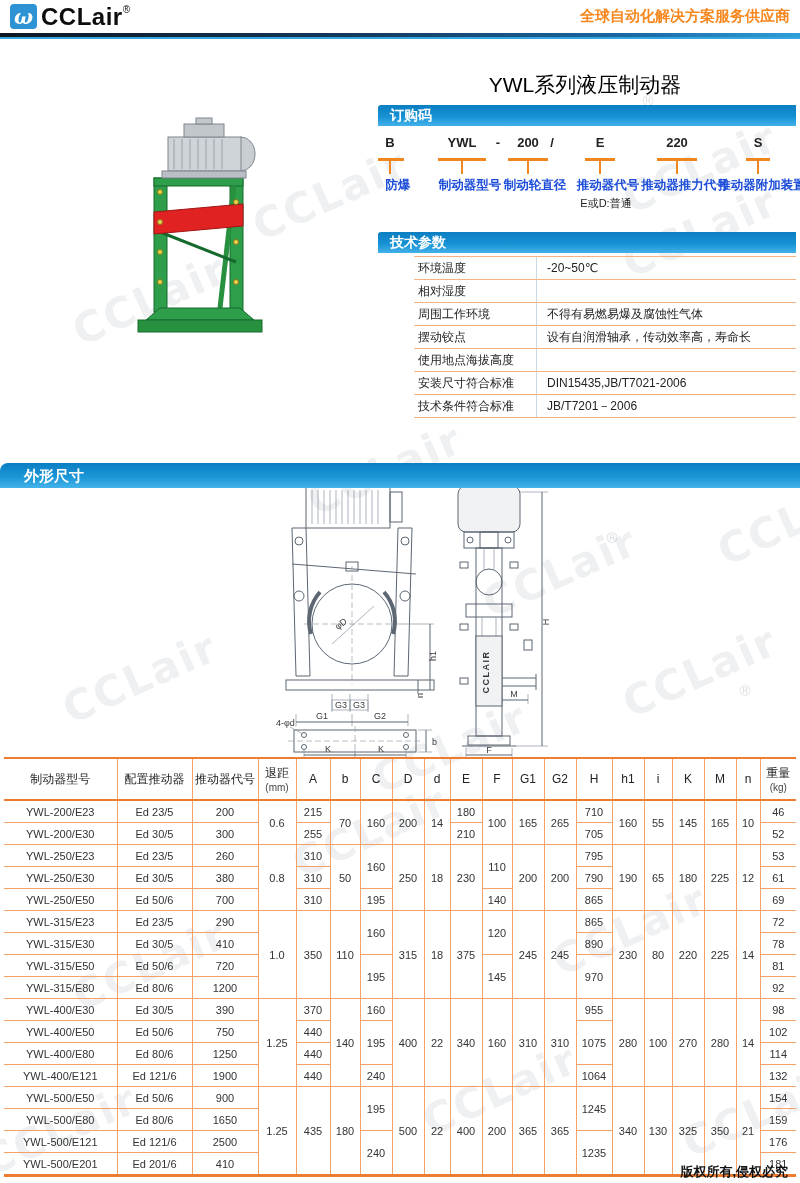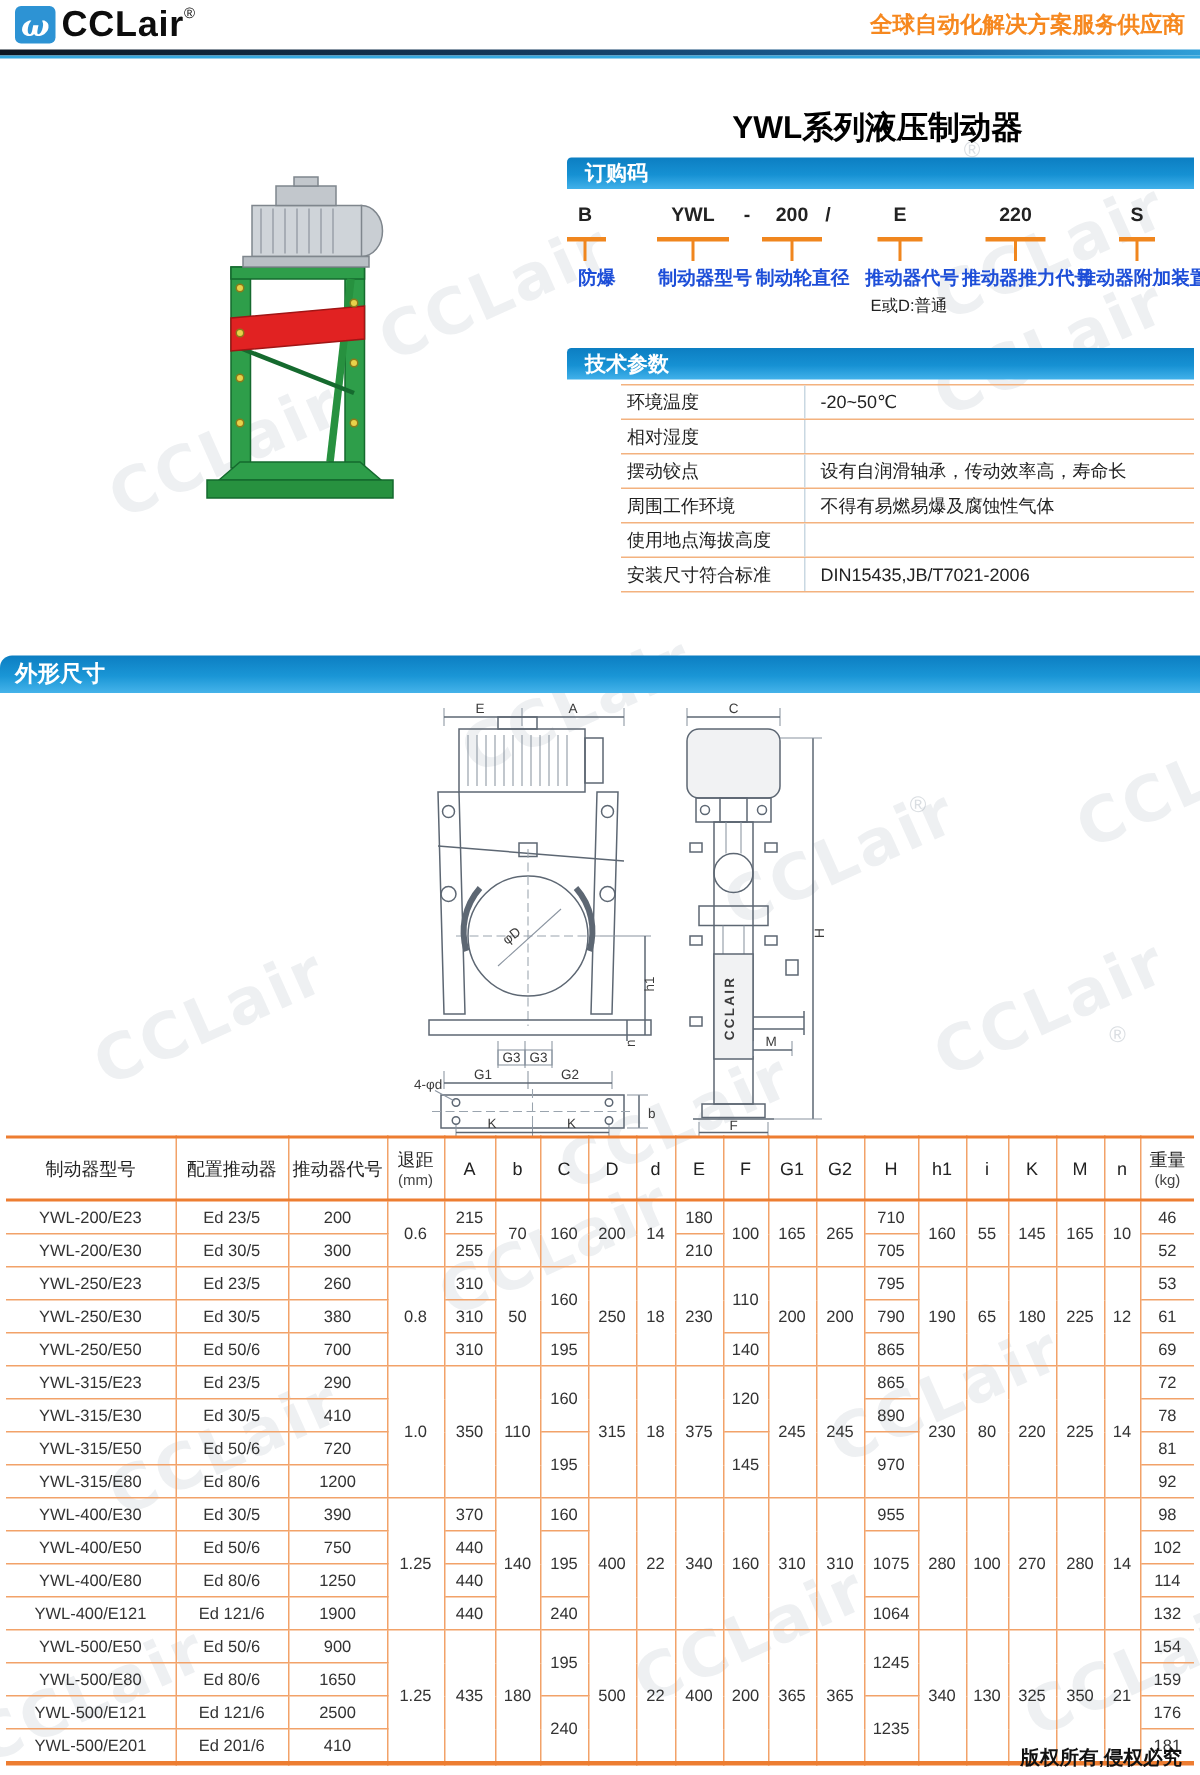--- a/index.html
+++ b/index.html
@@ -21,21 +21,21 @@
        margin-top:3px;background:#2d93d4;border-radius:4px;color:#fff;font-weight:bold;
        font-style:italic;font-size:20px;font-family:"DejaVu Serif",serif;}
   .brand-name{font-size:24px;font-weight:bold;color:#0d0d0d;letter-spacing:.5px;margin-left:4px;line-height:31px;}
   .brand-reg{font-size:10px;color:#0d0d0d;margin-top:3px;}
   .tagline{color:#f6881f;font-weight:bold;font-size:15px;}
   .rule1{position:absolute;left:0;top:33px;width:800px;height:4px;z-index:3;
        background:linear-gradient(90deg,#0d1722,#143a5e 45%,#1b6aa6 80%,#2f9fd8);}
   .rule2{position:absolute;left:0;top:37px;width:800px;height:2px;background:#35a7de;z-index:3;}
 
   .title{position:absolute;left:385px;top:71px;width:400px;text-align:center;font-size:21px;
-       font-weight:bold;color:#000;z-index:2;}
+       font-weight:normal;color:#000;z-index:2;}
 
   .sec-bar{height:21px;background:linear-gradient(180deg,#0c7ec2,#1691d3 55%,#42b1ea);color:#fff;
        font-weight:bold;font-size:14px;line-height:21px;padding-left:12px;border-radius:3px 0 0 0;}
 
   
   .oc{position:absolute;left:378px;top:105px;width:418px;height:112px;z-index:2;}
   .oc-code{position:absolute;top:30px;transform:translateX(-50%);font-size:13px;font-weight:bold;color:#222;}
   .oc-t{position:absolute;top:53px;height:3px;background:#f0861e;}
   .oc-s{position:absolute;top:53px;width:2px;height:16px;background:#f0861e;}
   .oc-label{position:absolute;top:72px;transform:translateX(-50%);font-size:12.5px;font-weight:bold;
@@ -44,23 +44,23 @@
 
   
   .tp{position:absolute;left:378px;top:232px;width:418px;z-index:2;}
   .tp-table{margin-top:3px;border-top:1px solid #f3b27f;margin-left:36px;}
   .tp-row{display:flex;border-bottom:1px solid #f3b27f;height:22px;align-items:stretch;}
   .tp-label{width:118px;font-size:12px;color:#222;padding-left:4px;border-right:1px solid #c9d8e2;
        display:flex;align-items:center;}
   .tp-value{flex:1;font-size:12px;color:#222;padding-left:10px;display:flex;align-items:center;}
 
   
-  .dim-banner{position:absolute;left:0;top:437px;width:800px;height:25px;box-sizing:border-box;
+  .dim-banner{position:absolute;left:0;top:463px;width:800px;height:25px;box-sizing:border-box;
        background:linear-gradient(180deg,#0c7ec2,#1a96d6 55%,#45b3ea);color:#fff;font-weight:bold;
-       font-size:15px;line-height:25px;padding-left:10px;border-radius:8px 0 0 0;z-index:2;}
+       font-size:15px;line-height:25px;padding-left:24px;border-radius:8px 0 0 0;z-index:2;}
 
   svg.draw{position:absolute;z-index:1;}
   .dln{stroke:#5d6773;stroke-width:1;fill:none;}
   .dfill{stroke:#5d6773;stroke-width:1;fill:#f1f2f3;}
   .dth{stroke:#8a94a0;stroke-width:.7;fill:none;}
   .ddash{stroke:#9aa4ae;stroke-width:.7;stroke-dasharray:6 3;fill:none;}
   .dthk{stroke:#5d6773;stroke-width:4;fill:none;}
   svg.draw text{font-size:9px;fill:#3a3a3a;}
 
   
@@ -187,33 +187,37 @@
     </div>
     <div class="tp-table">
         <div class="tp-row">
           <div class="tp-label">环境温度</div>
           <div class="tp-value">-20~50℃</div>
         </div>
         <div class="tp-row">
           <div class="tp-label">相对湿度</div>
         </div>
         <div class="tp-row">
+          <div class="tp-label">周围工作环境</div>
+          <div class="tp-value">不得有易燃易爆及腐蚀性气体</div>
+        </div>
+        <div class="tp-row">
           <div class="tp-label">摆动铰点</div>
           <div class="tp-value">设有自润滑轴承，传动效率高，寿命长</div>
-        </div>
-        <div class="tp-row">
-          <div class="tp-label">周围工作环境</div>
-          <div class="tp-value">不得有易燃易爆及腐蚀性气体</div>
         </div>
         <div class="tp-row">
           <div class="tp-label">使用地点海拔高度</div>
         </div>
         <div class="tp-row">
           <div class="tp-label">安装尺寸符合标准</div>
           <div class="tp-value">DIN15435,JB/T7021-2006</div>
+        </div>
+        <div class="tp-row">
+          <div class="tp-label">技术条件符合标准</div>
+          <div class="tp-value">JB/T7201－2006</div>
         </div>
       </div>
   </div>
 
   <div class="dim-banner">
     <span>外形尺寸</span>
   </div>
 
   <svg class="draw" style="left:276px;top:466px" width="168" height="292" viewBox="0 0 168 292">
     <line class="dth" x1="20" y1="6" x2="20" y2="18"></line>

